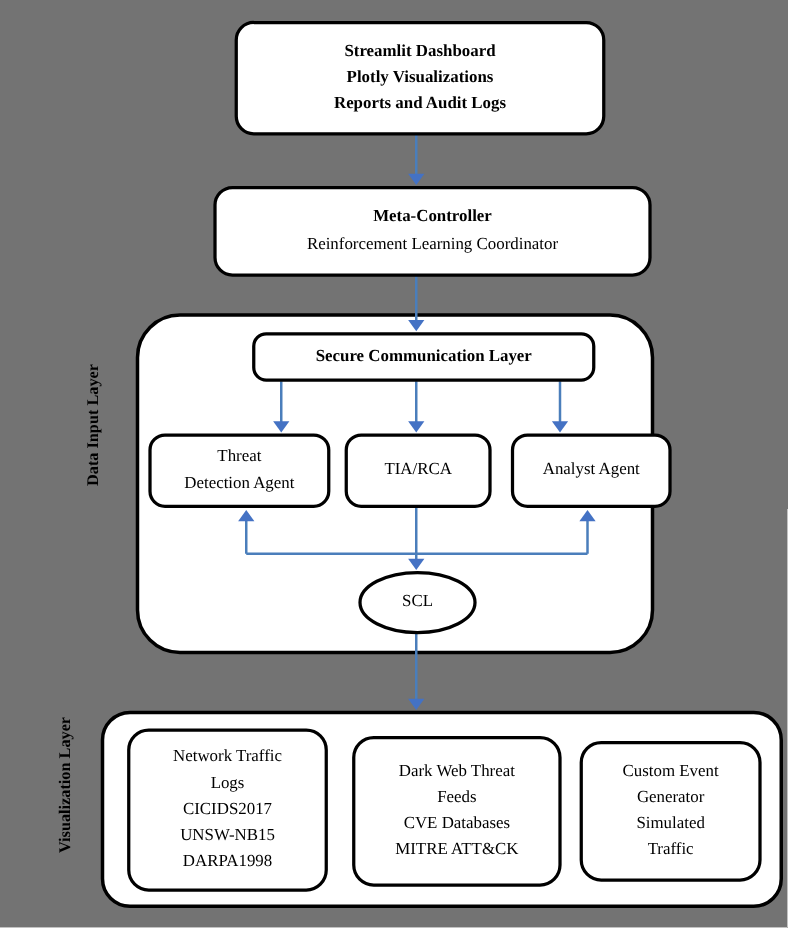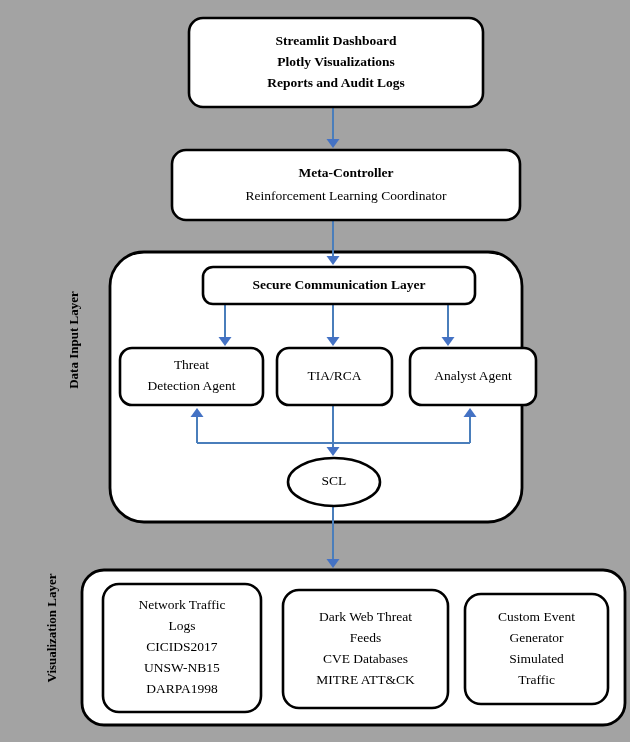--- a/index.html
+++ b/index.html
@@ -2,21 +2,21 @@
 <html><head>
 <meta charset="utf-8">
 <title>Architecture Diagram</title>
 <style>
   html,body{margin:0;padding:0;background:#ffffff;}
   body{
     width:630px;height:742px;
     font-family:"Liberation Serif","DejaVu Serif",serif;
     overflow:hidden;
   }
-  #diagram-root{position:relative;width:630px;height:742px;background:#a3a3a3;}
+  #diagram-root{position:relative;width:630px;height:742px;background:#737373;}
   svg#diagram{position:absolute;left:0;top:0;width:630px;height:742px;display:block;}
   .node-rect{fill:#ffffff;stroke:#000000;stroke-width:2.6;}
   .container-rect{fill:#ffffff;stroke:#000000;stroke-width:2.8;}
   .node-ellipse{fill:#ffffff;stroke:#000000;stroke-width:2.6;}
   .flow-line{stroke:#4a7ebb;stroke-width:2;fill:none;}
   .flow-head{fill:#4472c4;}
   .ntext{
     font-family:"Liberation Serif","DejaVu Serif",serif;
     fill:#000000;
     text-anchor:middle;

